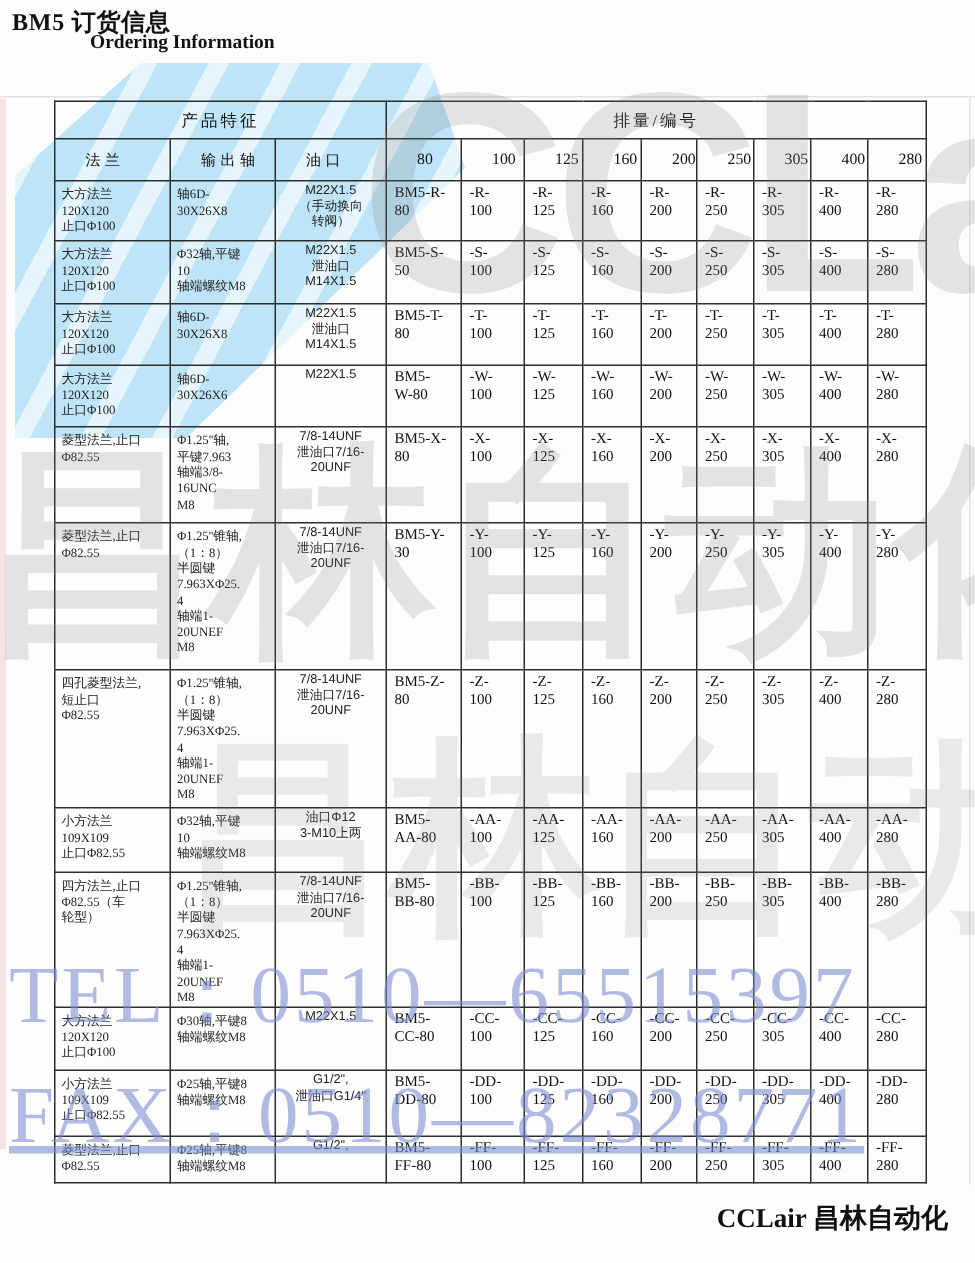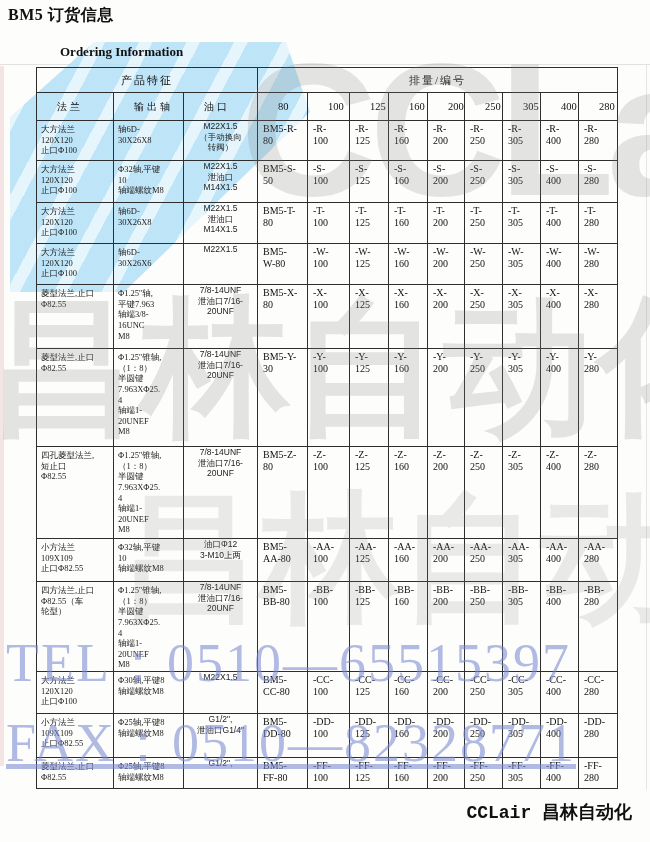--- a/index.html
+++ b/index.html
@@ -15,21 +15,21 @@
   
   .blue-wm{
     position:absolute;left:10px;top:42px;width:300px;height:250px;z-index:1;
     background:repeating-linear-gradient(118deg,
       rgba(180,224,247,.95) 0 30px, rgba(226,244,252,.95) 30px 42px);
     clip-path:polygon(28% 0%, 92% 0%, 100% 28%, 38% 100%, 0% 100%, 0% 30%);
     opacity:.9;
   }
 
   .page-title{position:absolute;left:8px;top:5px;font-size:16px;font-weight:bold;letter-spacing:.5px;z-index:2;}
-  .page-subtitle{position:absolute;left:60px;top:44px;font-size:13px;font-weight:bold;z-index:2;}
+  .page-subtitle{position:absolute;left:60px;top:20px;font-size:13px;font-weight:bold;z-index:2;}
 
   
   .tbl-wrap{position:absolute;left:36px;top:67px;z-index:2;}
   table{border-collapse:collapse;table-layout:fixed;width:581px;background:transparent;}
   th,td{border:1px solid #2e2e2e;padding:1px 2px;vertical-align:top;overflow:hidden;}
   table{border:1.5px solid #222;}
   thead .group th{height:22px;text-align:center;vertical-align:middle;font-size:11px;font-weight:normal;letter-spacing:2px;}
   thead .cols th{height:25px;text-align:left;vertical-align:middle;font-size:10.5px;font-weight:normal;padding-left:20px;}
   thead .cols th.cn{letter-spacing:3px;font-size:10px;}
   td{white-space:pre-line;}
@@ -44,21 +44,21 @@
   #wm2{left:-12px;top:292px;font-size:150px;opacity:.20;letter-spacing:2px;}
   #wm3{left:120px;top:488px;font-size:140px;opacity:.15;}
 
   
   .wm-blue{position:absolute;z-index:4;color:rgba(122,138,208,.58);font-family:"Liberation Serif",serif;
     font-size:54px;letter-spacing:2px;white-space:nowrap;pointer-events:none;line-height:1;}
   #tel{left:6px;top:636px;}
   #fax{left:6px;top:716px;text-decoration:underline;}
 
   .footer-brand{position:absolute;right:18px;top:800px;z-index:5;font-size:18px;font-weight:bold;
-    font-family:Liberation Mono, monospace;color:#101010;}
+    font-family:Liberation Serif, serif;color:#101010;}
 </style>
 </head>
 <body>
 
 <div class="top-line"></div>
 <div class="right-line"></div>
 <div class="pink-edge"></div>
 <div class="blue-wm"></div>
 
 <div class="page-title">BM5 订货信息</div>

